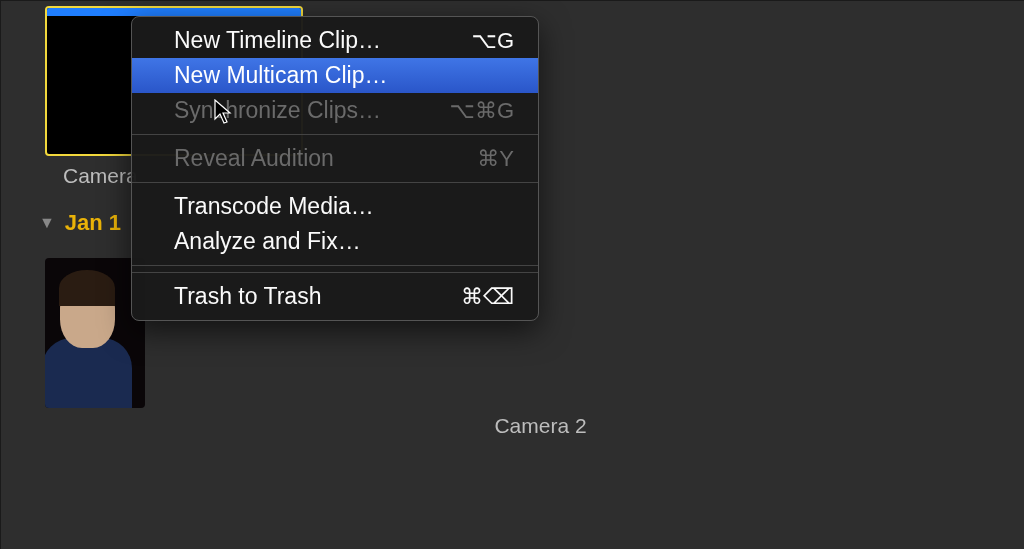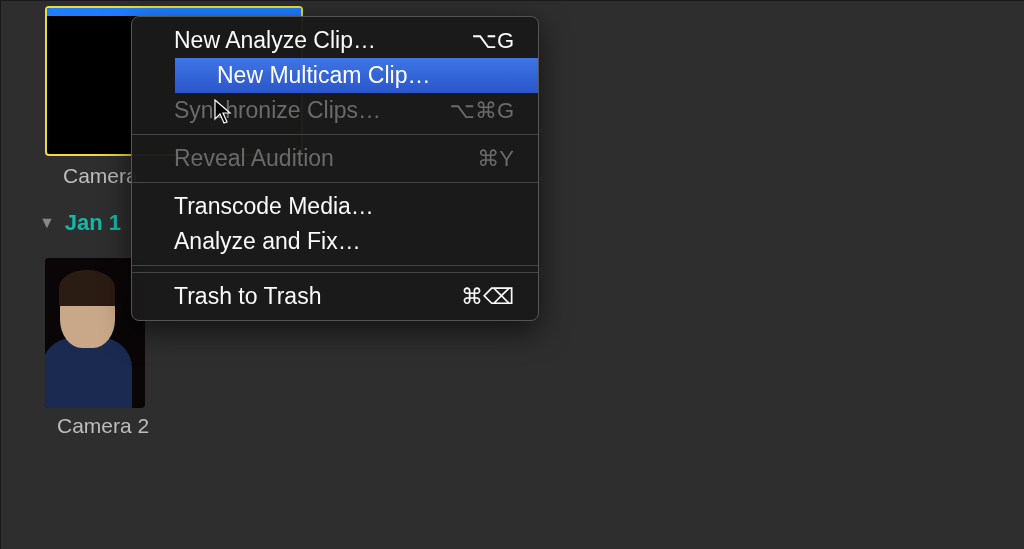--- a/index.html
+++ b/index.html
@@ -51,21 +51,21 @@
       display: flex;
       align-items: center;
       gap: 10px;
     }
     .disclosure {
       color: #888;
       font-size: 16px;
       transform: rotate(0deg);
     }
     .date-label {
-      color: #14b8a6;
+      color: #eab308;
       font-weight: 600;
       font-size: 22px;
     }
     .clip-thumb2 {
       width: 100px;
       height: 150px;
       margin-left: 44px;
       margin-top: 22px;
       background: #0a0608;
       border-radius: 4px;
@@ -102,20 +102,21 @@
       background: #1a2a50;
       border-radius: 30px 30px 0 0;
       position: absolute;
       left: -18px; top: 62px;
     }
     .clip-label2 {
       margin-left: 56px;
       margin-top: 6px;
       font-size: 21px;
       color: #bdbdbd;
+      text-align: center;
     }
 
     
     .context-menu {
       position: absolute;
       left: 131px;
       top: 16px;
       width: 408px;
       background: rgba(26,26,26,0.97);
       border: 1px solid #555;
@@ -133,21 +134,20 @@
       color: #fafafa;
       cursor: default;
       white-space: nowrap;
     }
     .menu-item.disabled {
       color: #6a6a6a;
     }
     .menu-item.highlighted {
       background: linear-gradient(#3f75e6, #2a56c9);
       color: #fff;
-      margin-left: 43px;
     }
     .shortcut {
       font-size: 22px;
       color: inherit;
     }
     .menu-sep {
       height: 1px;
       background: #444;
       margin: 6px 0;
     }
@@ -182,21 +182,21 @@
       <div class="head"></div>
       <div class="hair"></div>
     </div>
   </div>
   <div class="clip-label2">Camera 2</div>
 
 </div>
 
 <div class="context-menu" id="ctx">
     <div class="menu-item">
-      <span>New Analyze Clip…</span>
+      <span>New Timeline Clip…</span>
       <span class="shortcut">⌥G</span>
     </div>
     <div class="menu-item highlighted">
       <span>New Multicam Clip…</span>
       <span class="shortcut"></span>
     </div>
     <div class="menu-item disabled">
       <span>Synchronize Clips…</span>
       <span class="shortcut">⌥⌘G</span>
     </div>

